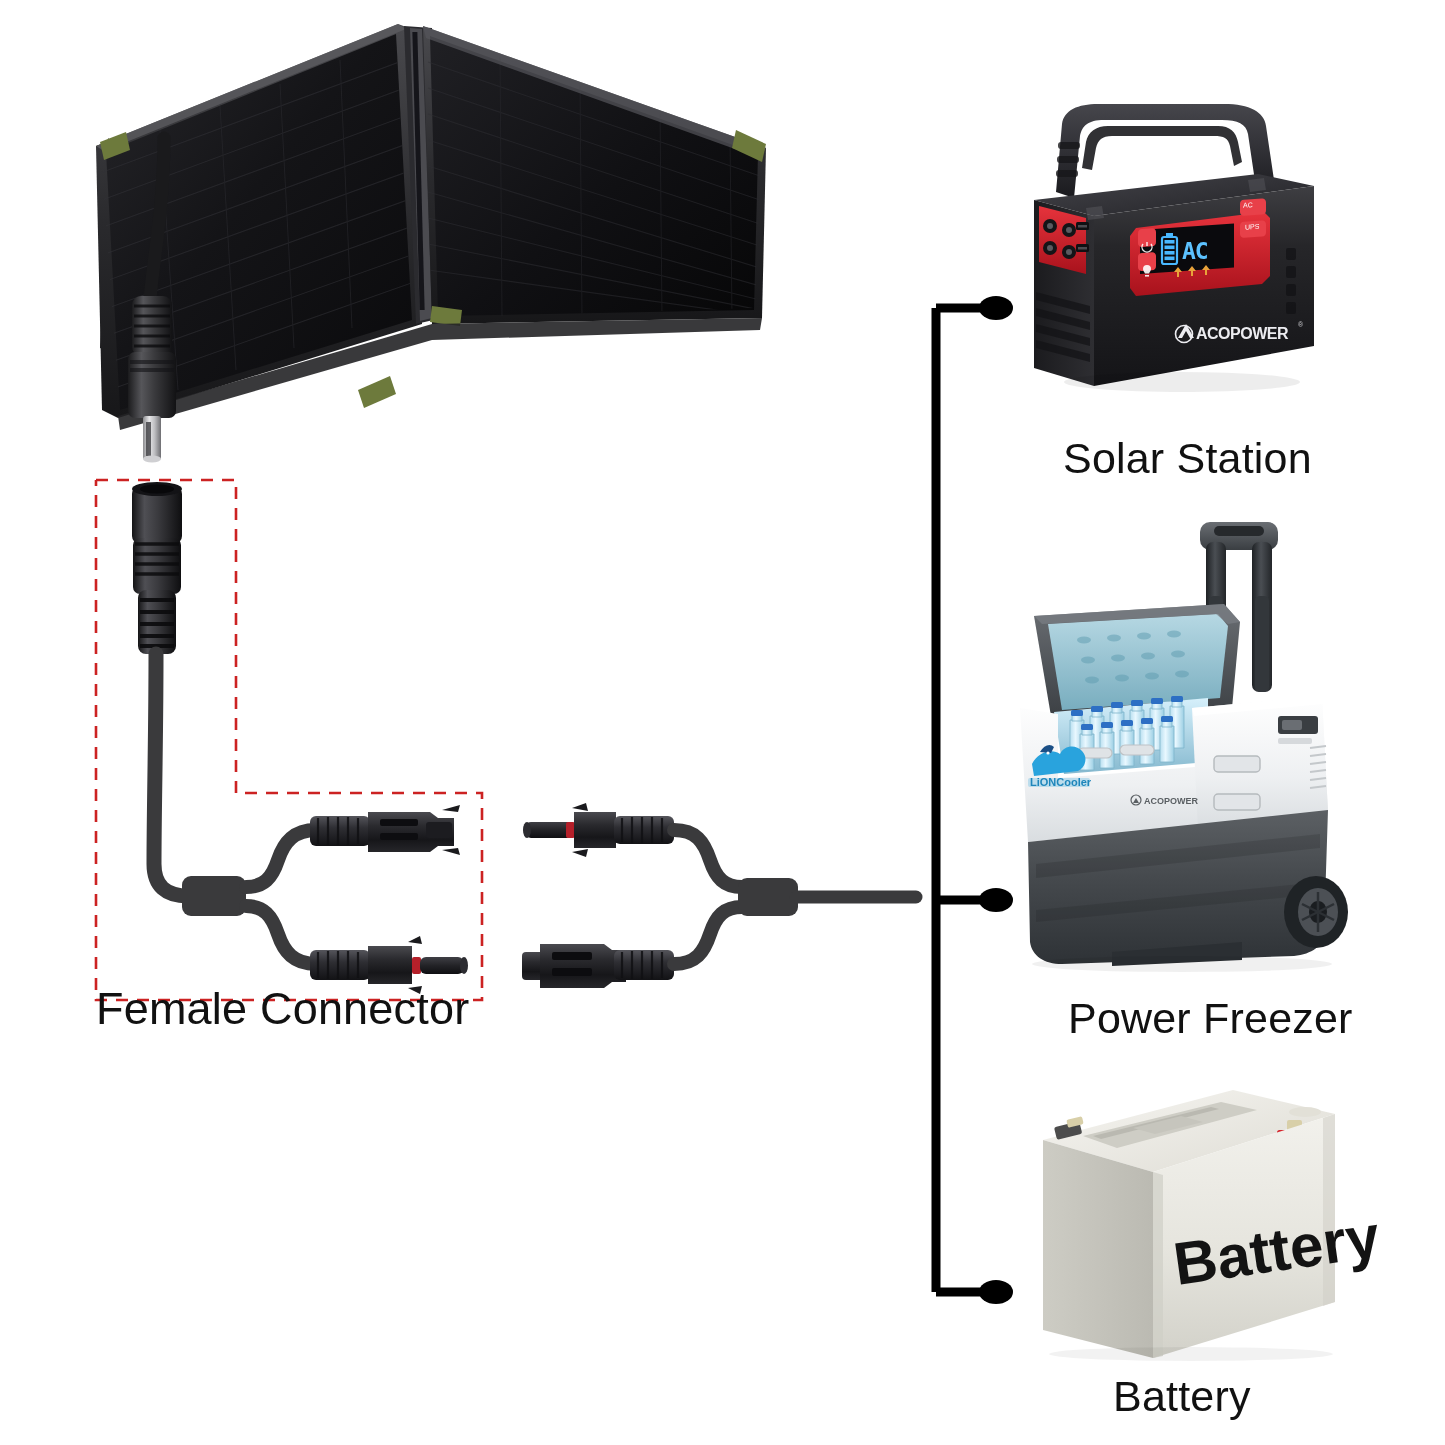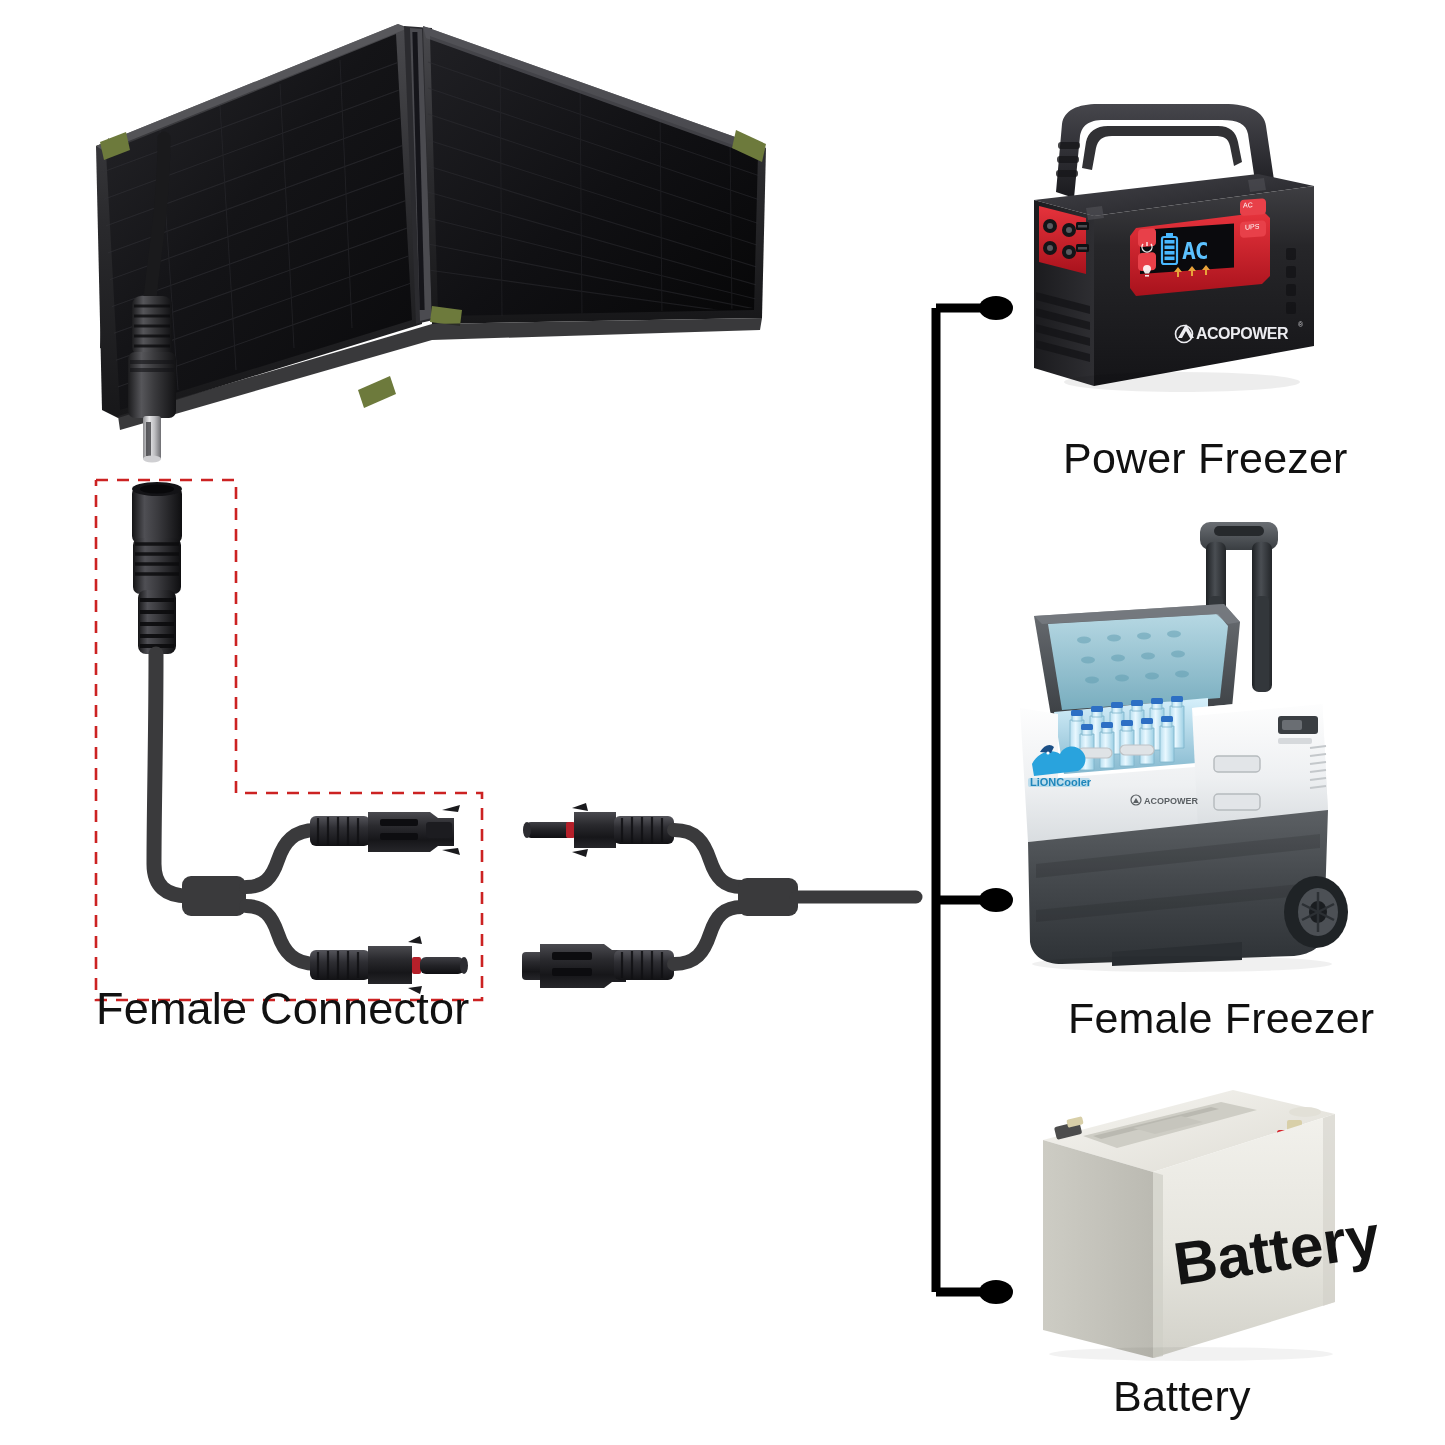--- a/index.html
+++ b/index.html
@@ -650,17 +650,17 @@
 
     <polygon points="148,92 158,95 158,276 148,278" fill="#cfcec6" opacity=".7"></polygon>
     <polygon points="318,38 330,34 330,222 318,226" fill="#cfcec6" opacity=".55"></polygon>
 
     <text x="172" y="205" font-family="Liberation Sans, sans-serif" font-size="60" font-weight="bold" fill="#131313" transform="rotate(-8 172 205)">Battery</text>
 
     <ellipse cx="186" cy="274" rx="142" ry="7" fill="#000000" opacity=".05"></ellipse>
   </svg>
 
   <div class="caption" id="cap-female">Female Connector</div>
-  <div class="caption" id="cap-power">Power Freezer</div>
-  <div class="caption" id="cap-freezer">Female Freezer</div>
+  <div class="caption" id="cap-power">Solar Station</div>
+  <div class="caption" id="cap-freezer">Power Freezer</div>
   <div class="caption" id="cap-battery">Battery</div>
 
 </div>
 
 </body></html>

